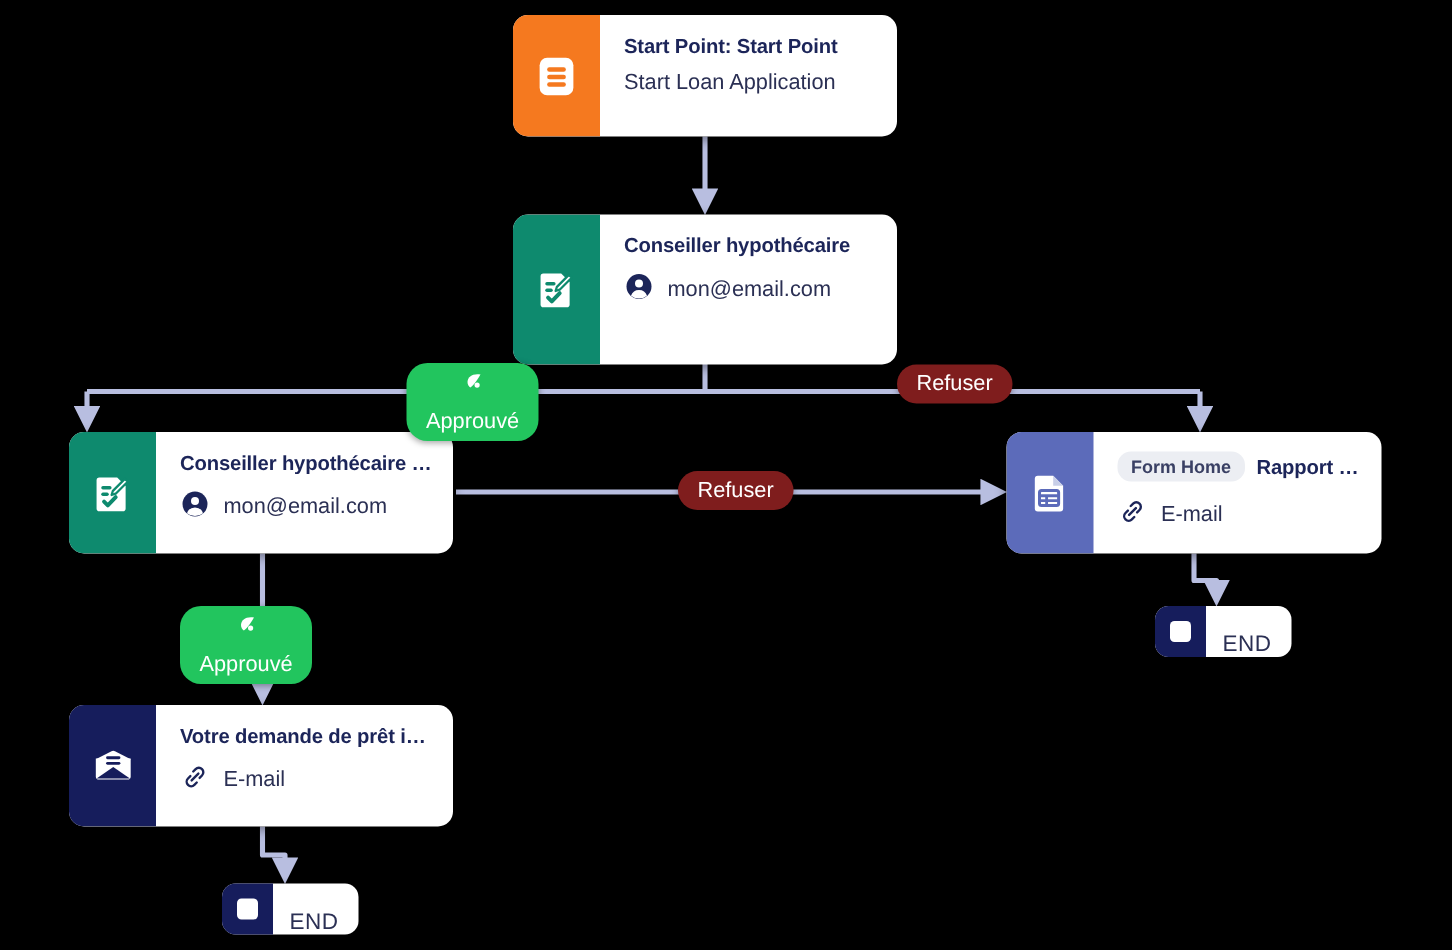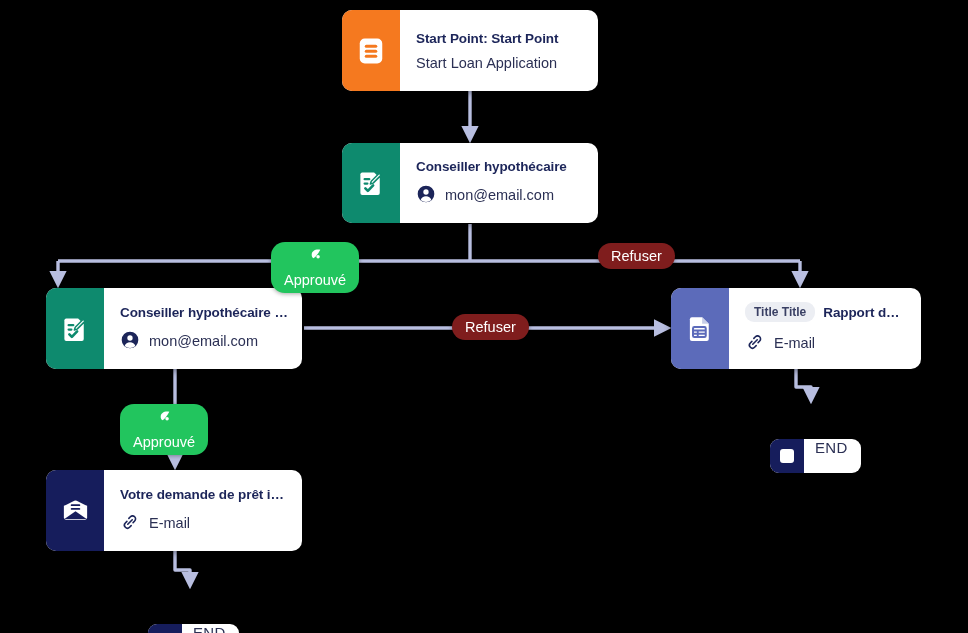--- a/index.html
+++ b/index.html
@@ -38,21 +38,21 @@
     width: 58px;
     flex: 0 0 58px;
     display: flex;
     align-items: center;
     justify-content: center;
   }
   .node-body {
     flex: 1 1 auto;
     display: flex;
     flex-direction: column;
-    justify-content: center;
+    justify-content: flex-start;
     gap: 10px;
     padding: 13px 14px 13px 16px;
     min-width: 0;
   }
   .node-title {
     font-size: 13.5px;
     font-weight: bold;
     color: #1c2559;
     letter-spacing: -0.1px;
     white-space: nowrap;
@@ -81,21 +81,21 @@
   }
 
   
   .ic-orange { background: #f5791f; }
   .ic-teal   { background: #0e8a6e; }
   .ic-indigo { background: #5c6bba; }
   .ic-navy   { background: #161d5c; }
 
   
   #node-start    { left: 342px;  top: 10px;  width: 256px; height: 81px; }
-  #node-advisor  { left: 342px;  top: 143px; width: 256px; height: 80px; }
+  #node-advisor  { left: 342px;  top: 143px; width: 256px; height: 100px; }
   #node-manager  { left: 46px;   top: 288px; width: 256px; height: 81px; }
   #node-reject   { left: 671px;  top: 288px; width: 250px; height: 81px; }
   #node-email    { left: 46px;   top: 470px; width: 256px; height: 81px; }
 
   
   .badge {
     position: absolute;
     display: flex;
     align-items: center;
     gap: 6px;
@@ -112,26 +112,25 @@
   .badge-reject  { background: #7f1d1d; }
   #badge-approve-1 { left: 271px; top: 242px; }
   #badge-reject-1  { left: 598px; top: 243px; }
   #badge-reject-2  { left: 452px; top: 314px; }
   #badge-approve-2 { left: 120px; top: 404px; }
 
   
   .end-node {
     position: absolute;
     display: flex;
-    align-items: flex-start;
+    align-items: flex-end;
     background: #ffffff;
     border-radius: 9px;
     box-shadow: 0 2px 6px rgba(0,0,0,0.4);
     z-index: 5;
-    margin-top: 35px;
   }
   .end-square {
     width: 34px; height: 34px;
     flex: 0 0 34px;
     background: #161d5c;
     border-radius: 9px 0 0 9px;
     display: flex; align-items: center; justify-content: center;
   }
   .end-square i {
     display: block;
@@ -254,21 +253,21 @@
         <path d="M5.5 2.5h8.2L19 7.8V20a1.6 1.6 0 0 1-1.6 1.6H5.5A1.6 1.6 0 0 1 3.9 20V4.1A1.6 1.6 0 0 1 5.5 2.5z" fill="#ffffff"></path>
         <path d="M13.7 2.5L19 7.8h-5.3z" fill="#c8cfe8"></path>
         <rect x="6.4" y="10.4" width="10.2" height="8" rx="1.1" fill="none" stroke="#5c6bba" stroke-width="1.6"></rect>
         <line x1="6.4" y1="13.2" x2="16.6" y2="13.2" stroke="#5c6bba" stroke-width="1.5"></line>
         <line x1="10.2" y1="13.2" x2="10.2" y2="18.4" stroke="#5c6bba" stroke-width="1.5"></line>
         <line x1="6.4" y1="15.8" x2="16.6" y2="15.8" stroke="#5c6bba" stroke-width="1.5"></line>
       </svg>
     </div>
     <div class="node-body">
       <div class="title-row">
-        <span class="form-chip">Title Title</span>
+        <span class="form-chip">Form Home</span>
         <span class="node-title">Rapport de rejet</span>
       </div>
       <div class="node-sub">
         <span>
           <svg width="20" height="20" viewBox="0 0 24 24" aria-hidden="true">
             <path d="M9.3 14.7l5.4-5.4M10.6 7.6l1.9-1.9a3.6 3.6 0 0 1 5.1 5.1l-1.9 1.9M13.4 16.4l-1.9 1.9a3.6 3.6 0 0 1-5.1-5.1l1.9-1.9" fill="none" stroke="#1c2559" stroke-width="1.9" stroke-linecap="round"></path>
           </svg>
         </span>
         <span class="sub-text">E-mail</span>
       </div>

